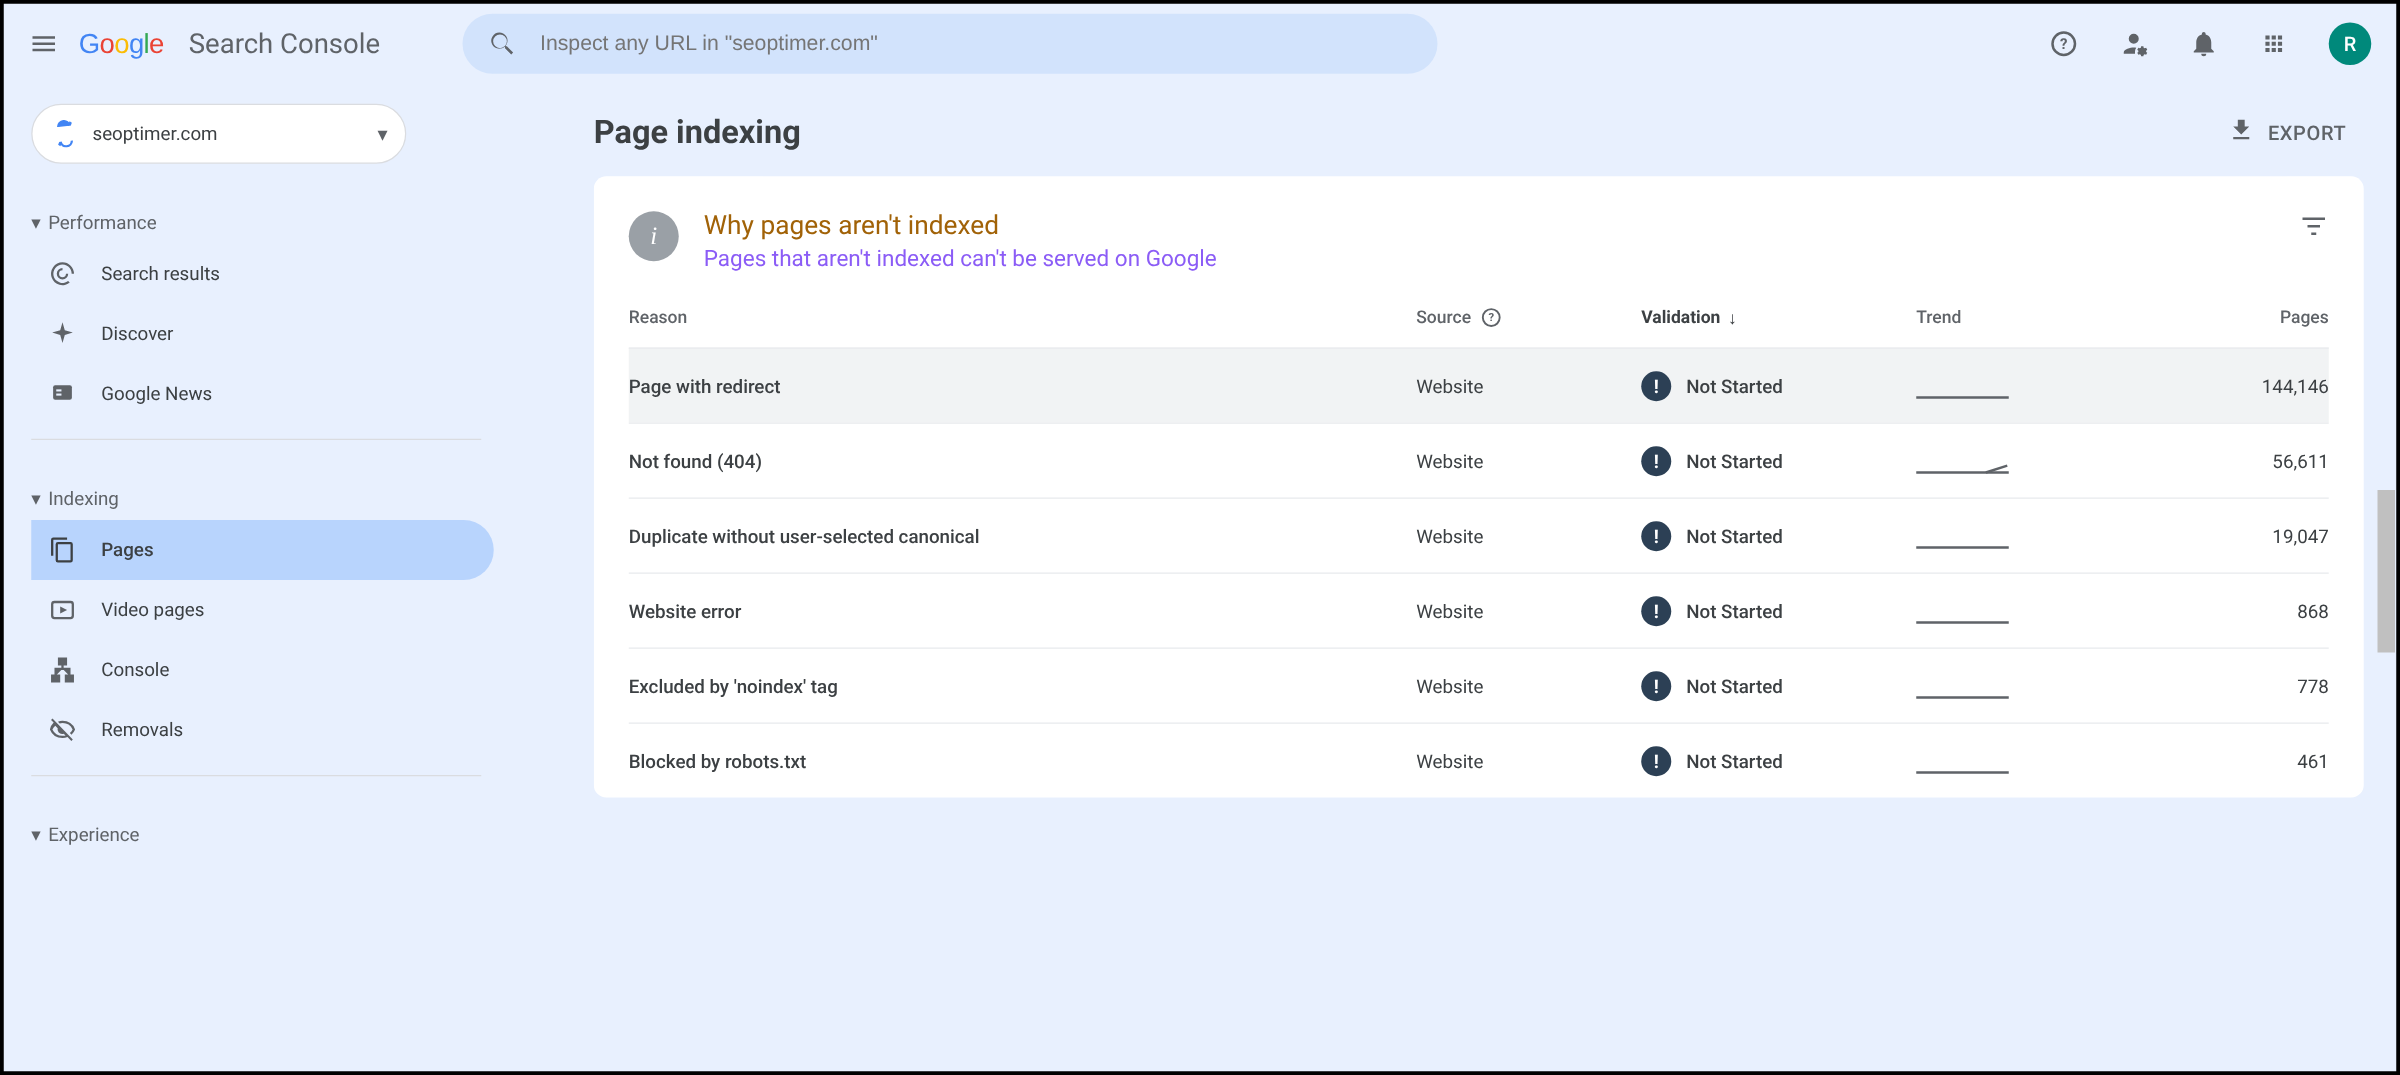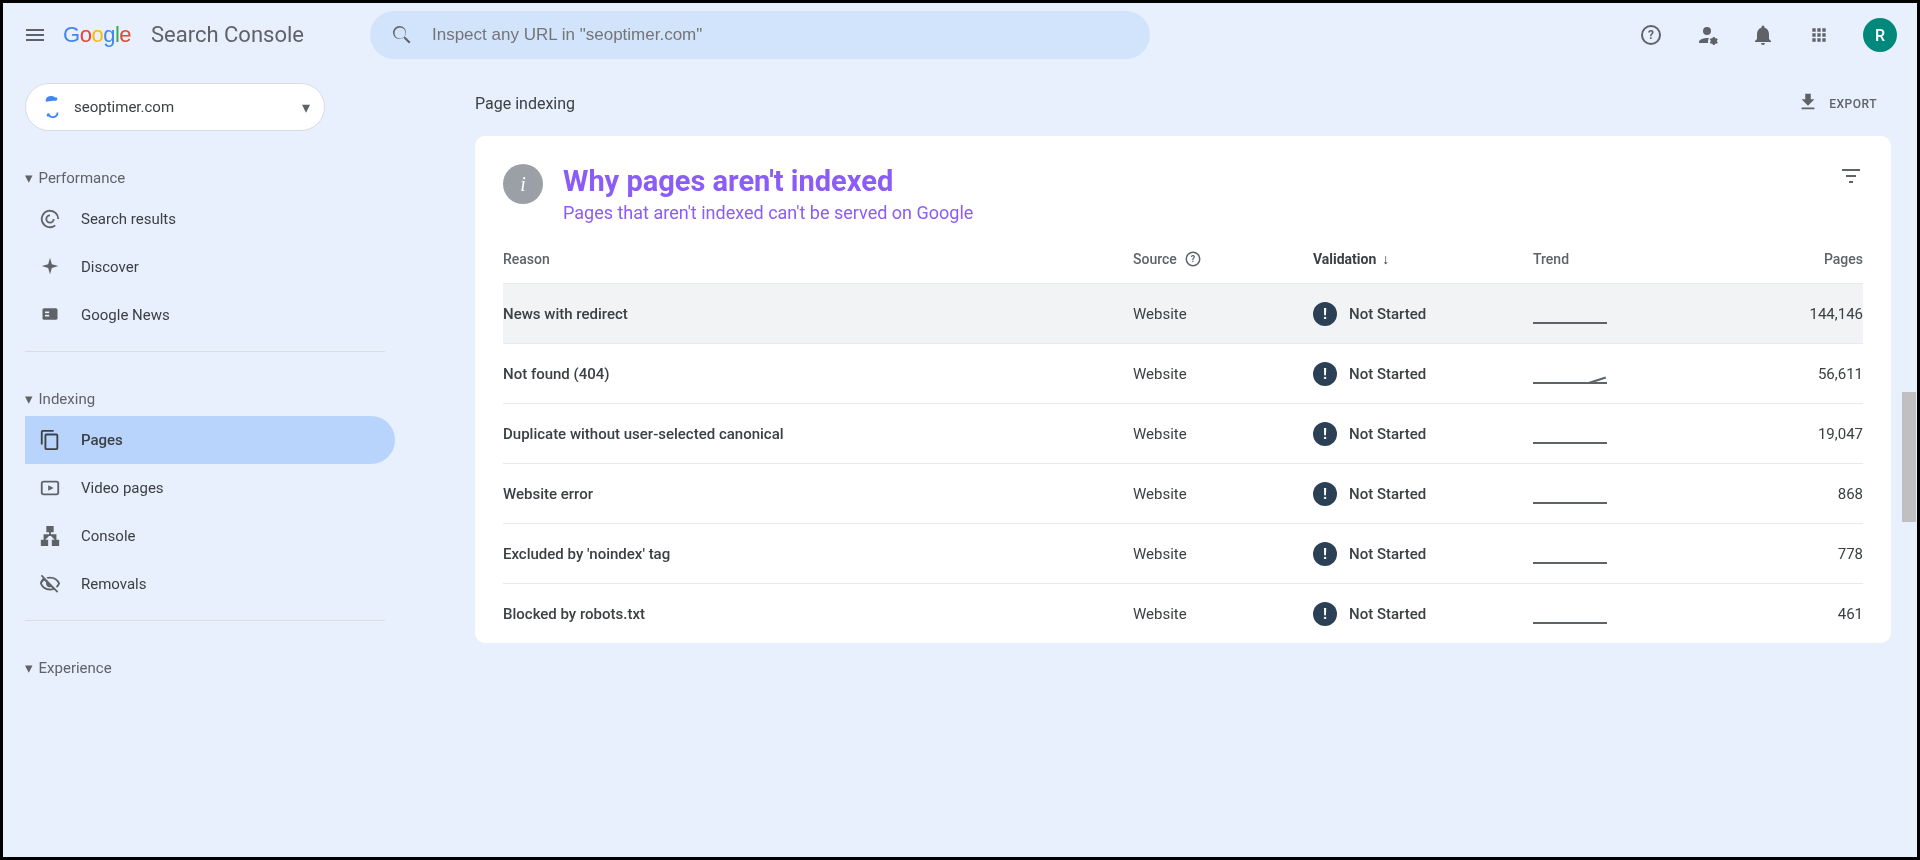--- a/index.html
+++ b/index.html
@@ -27,28 +27,28 @@
 .nav-section { margin-top: 30px; }
 .nav-section-header { display: flex; align-items: center; gap: 6px; color: #5f6368; font-size: 15px; padding: 8px 0; cursor: pointer; }
 .nav-item { display: flex; align-items: center; gap: 18px; height: 48px; padding: 0 0 0 14px; color: #3c4043; font-size: 15px; cursor: pointer; border-radius: 0 24px 24px 0; margin-right: 80px; }
 .nav-item.active { background: #b8d4fd; font-weight: 500; }
 .nav-item .ni-icon { width: 24px; height: 22px; color: #5f6368; flex-shrink: 0; }
 .nav-item.active .ni-icon { color: #3c4043; }
 .nav-divider { border-top: 1px solid #dadce0; margin: 12px 90px 12px 0; }
 
 .main { flex: 1; overflow-y: auto; padding: 24px 0 0 0; position: relative; }
 .page-header { display: flex; align-items: center; justify-content: space-between; padding: 0 40px 20px 0; }
-.page-title { font-size: 16px; color: #3c4043; font-weight: 400; }
-.export-btn { display: flex; align-items: center; gap: 10px; color: #5f6368; font-weight: 500; font-size: 12px; letter-spacing: 0.5px; cursor: pointer; }
+.page-title { font-size: 26px; color: #3c4043; font-weight: 700; }
+.export-btn { display: flex; align-items: center; gap: 10px; color: #5f6368; font-weight: 500; font-size: 16px; letter-spacing: 0.5px; cursor: pointer; }
 
 .card { background: #fff; border-radius: 10px; margin-right: 26px; padding: 28px 28px 0; }
 .card-header { display: flex; align-items: flex-start; gap: 20px; margin-bottom: 26px; }
 .info-circle { width: 40px; height: 40px; border-radius: 50%; background: #9aa0a6; color: #fff; display: flex; align-items: center; justify-content: center; font-family: Georgia, serif; font-style: italic; font-size: 20px; flex-shrink: 0; }
 .card-titles { flex: 1; }
-.card-title { font-size: 29px; color: #8b5cf6; font-weight: 700; }
+.card-title { font-size: 21px; color: #a16207; font-weight: 400; }
 .card-subtitle { font-size: 18px; color: #8b5cf6; margin-top: 4px; }
 .filter-icon { color: #5f6368; cursor: pointer; }
 
 .table-head, .trow { display: grid; grid-template-columns: 1fr 180px 220px 200px 130px; align-items: center; }
 .table-head { color: #5f6368; font-size: 14px; font-weight: 500; padding: 0 0 14px; }
 .th-source, .th-validation { display: flex; align-items: center; gap: 6px; }
 .th-validation { font-weight: 700; color: #3c4043; }
 .th-trend { text-align: left; }
 .th-pages { text-align: right; }
 .trow { border-top: 1px solid #e8eaed; height: 60px; font-size: 15px; color: #3c4043; cursor: pointer; }
@@ -223,21 +223,21 @@
         <div class="th-validation">
             <span>Validation</span>
             <span>↓</span>
           </div>
         <div class="th-trend">Trend</div>
         <div class="th-pages">Pages</div>
       </div>
 
       <div id="tbody">
           <div class="trow hover">
-            <div class="td-reason">News with redirect</div>
+            <div class="td-reason">Page with redirect</div>
             <div>Website</div>
             <div class="td-validation">
               <span class="badge-excl">!</span>
               <span>Not Started</span>
             </div>
             <div>
               <div class="spark "></div>
             </div>
             <div class="td-pages">144,146</div>
           </div>

